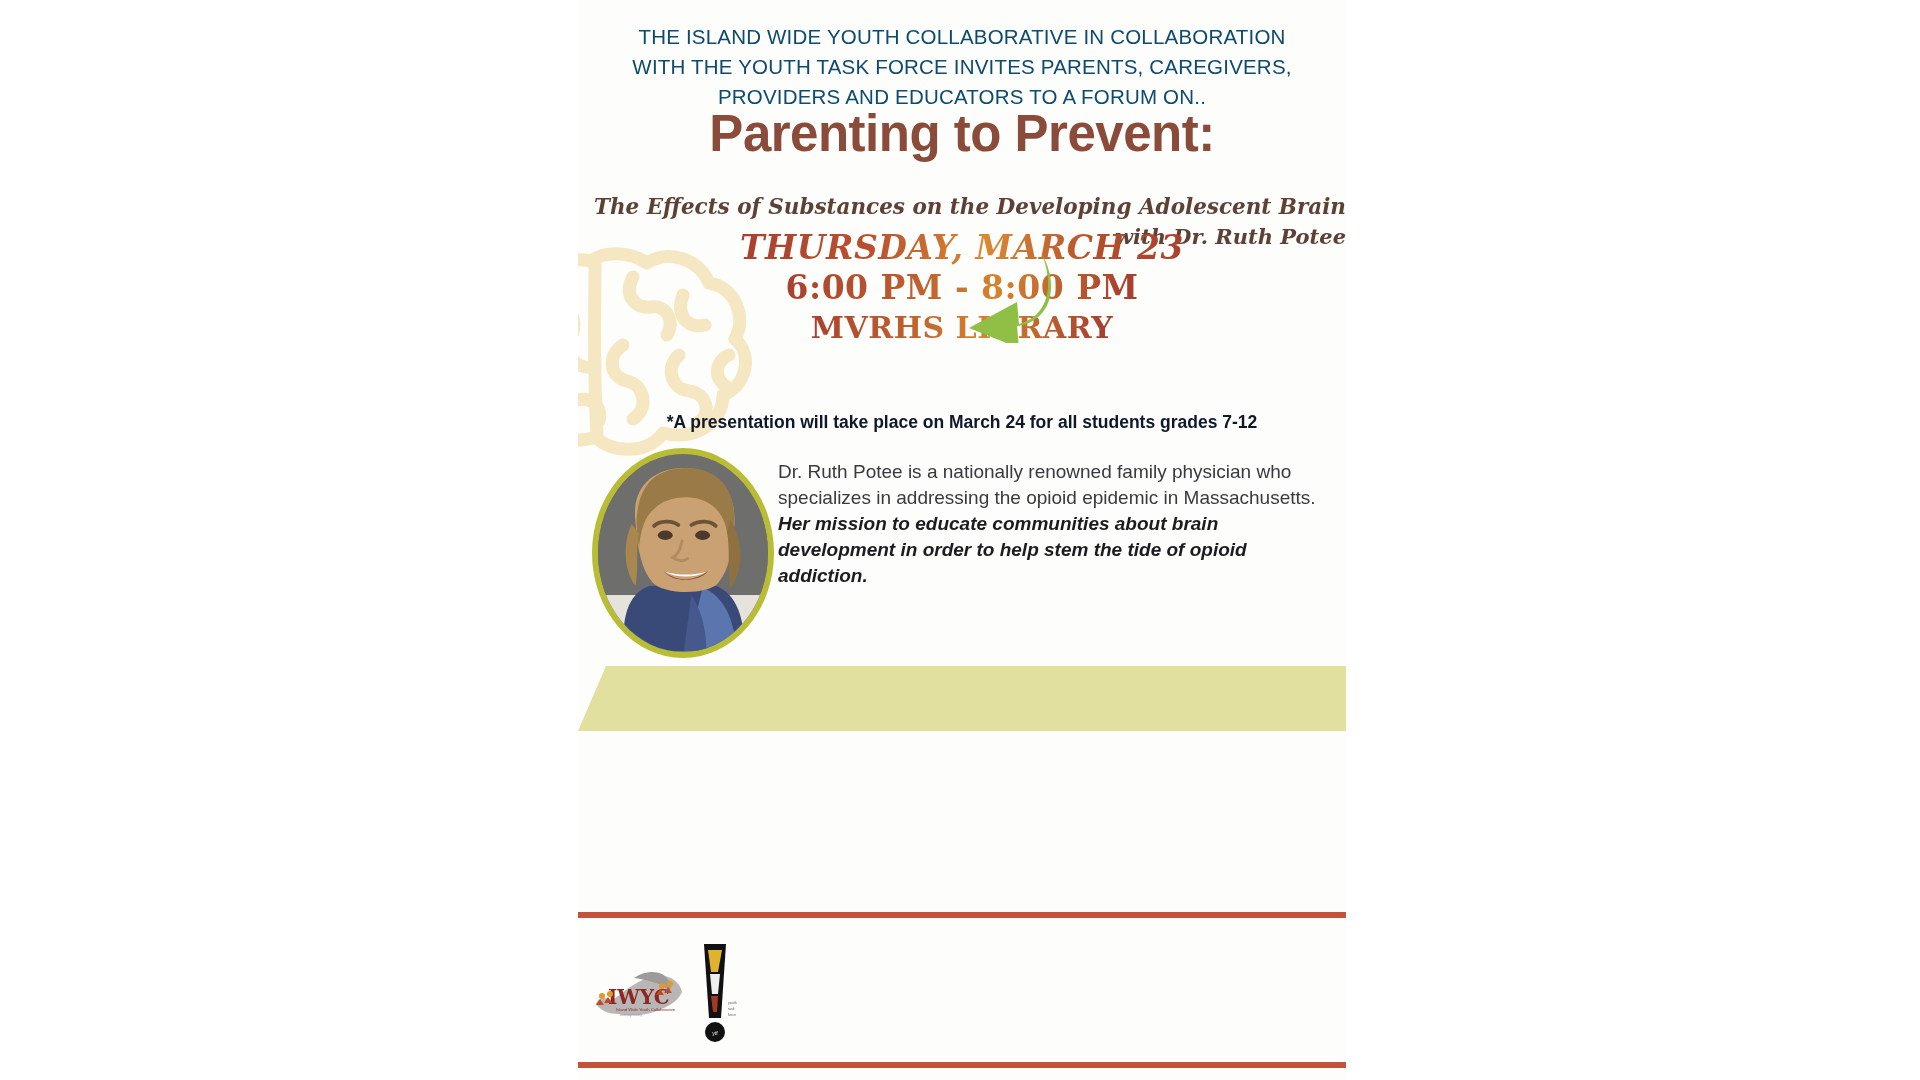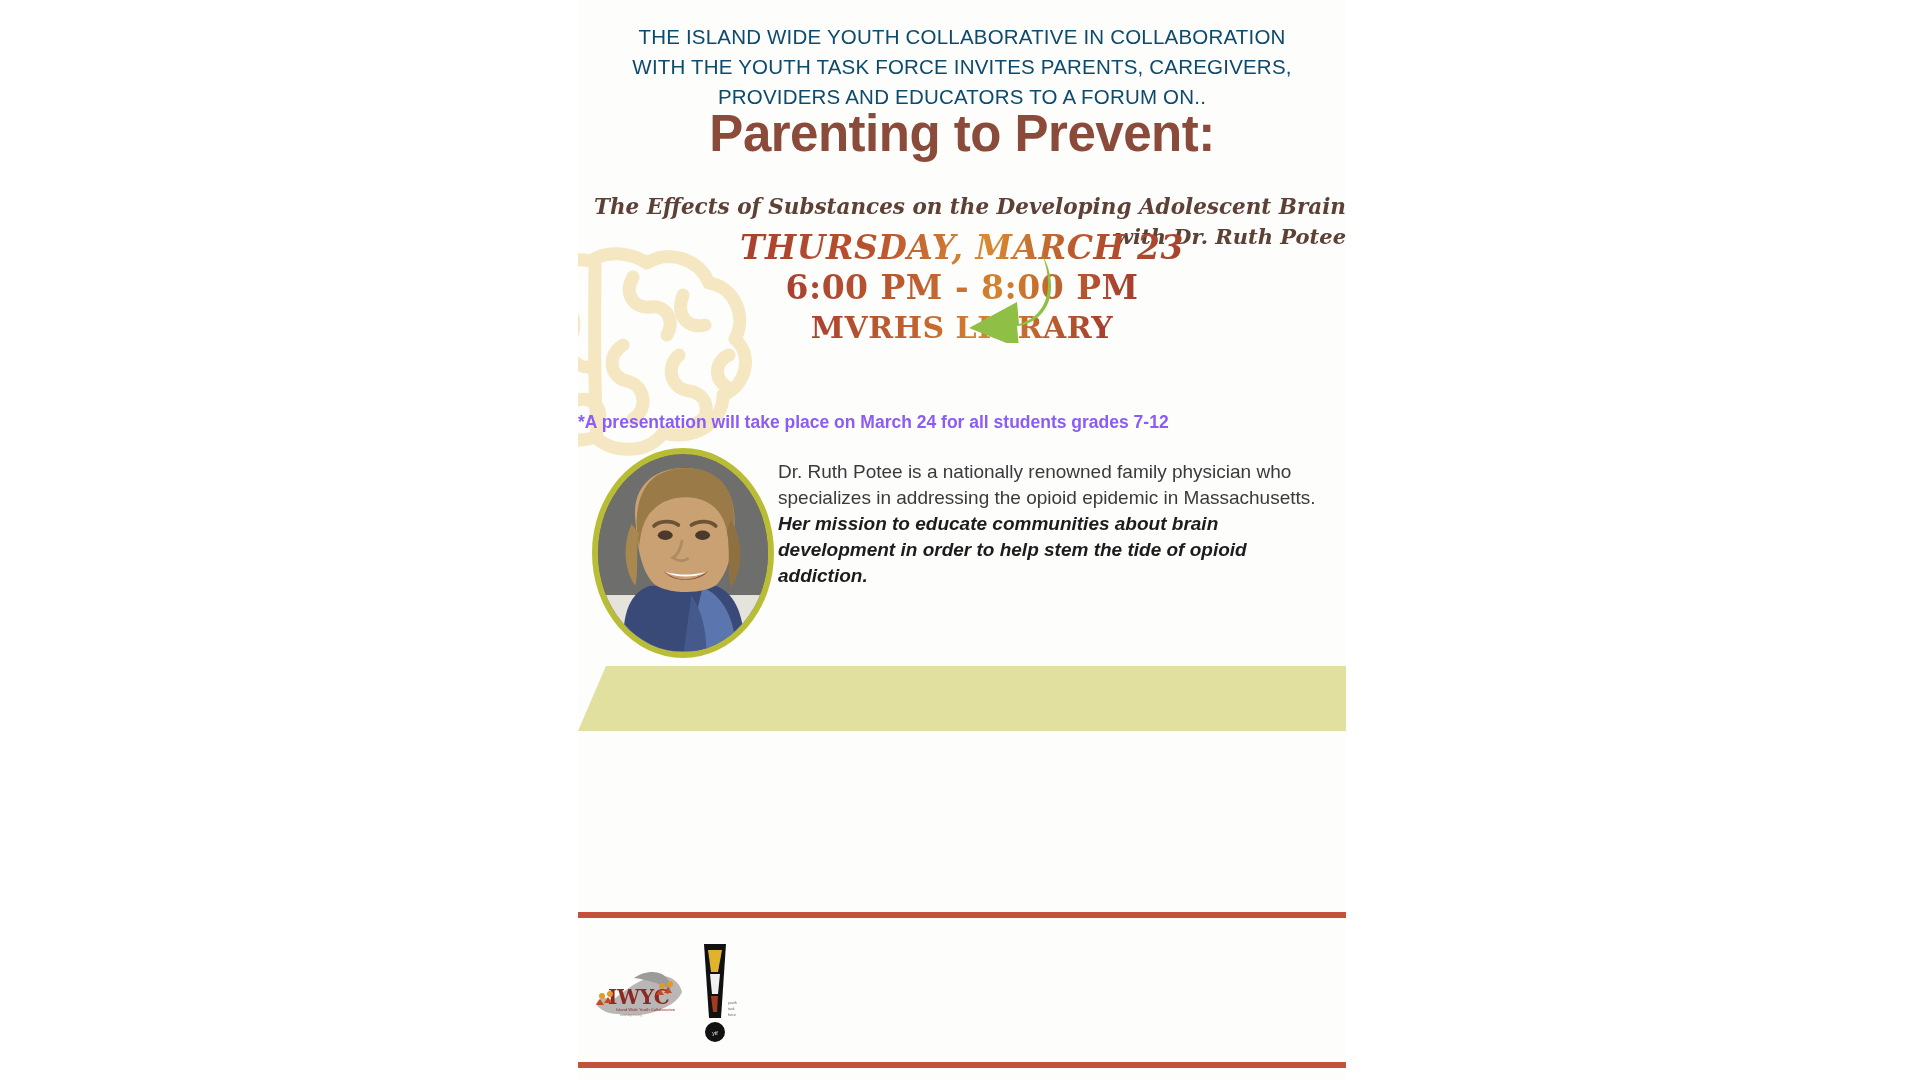--- a/index.html
+++ b/index.html
@@ -112,21 +112,22 @@
     position:absolute;
     left:365px; top:248px;
     width:110px;height:95px;
     z-index:4;
   }
   
   .footnote{
     position:absolute;
     left:0; top:412px; width:768px;
     z-index:3;
-    color:#8b5cf6;
+    text-align:center;
+    color:#0f172a;
     font-size:17.5px;
     font-weight:bold;
     font-stretch:condensed;
   }
   
   .bio-row{
     position:absolute;
     left:0; top:445px; width:768px; height:215px;
     z-index:3;
   }

